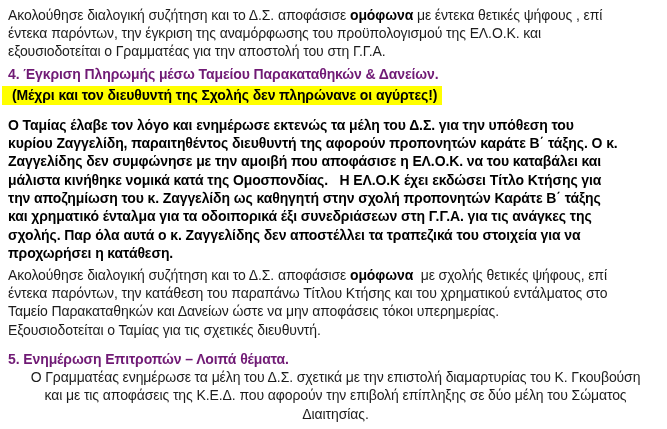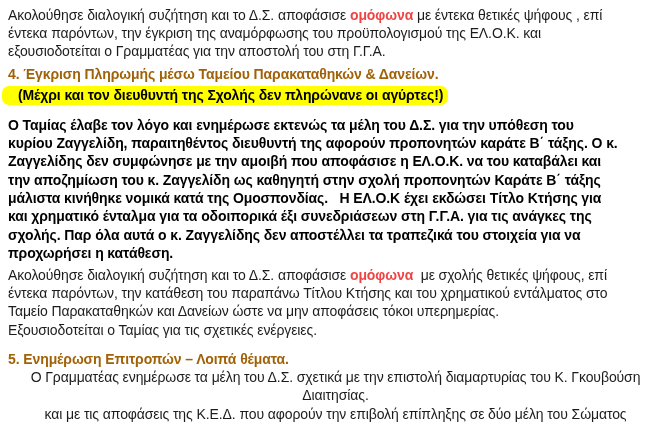--- a/index.html
+++ b/index.html
@@ -18,36 +18,35 @@
     letter-spacing: -0.1px;
   }
   .doc {
     padding: 5.5px 4px 0 8px;
   }
   .para { margin: 0; }
   .ln {
     display: block;
     white-space: pre;
   }
-  .bold, b { font-weight: 700; color: #ef4444; }
+  .bold, b { font-weight: 700; color: #000000; }
   .heading {
     margin: 0;
     font-weight: 700;
-    color: #a16207;
+    color: #701a75;
   }
   .h4 { margin-top: 5px; }
   .hl-line { margin-top: 2.8px; }
   .hl {
     display: inline-block;
     background: var(--hl, #ffff00);
     font-weight: 700;
     color: #000000;
-    padding: 0 5px 0 16px;
+    padding: 0 5px 0 10px;
     margin-left: -6px;
-    border-radius: 7px;
   }
   .p2 {
     margin-top: 11px;
     font-weight: 700;
     color: #000000;
   }
   .p3 { margin-top: 3.6px; }
   .h5 { margin-top: 10.8px; }
   .p4 { margin-top: 0; text-align: center; }
 </style>
@@ -65,35 +64,35 @@
   <p class="heading h4">4. Έγκριση Πληρωμής μέσω Ταμείου Παρακαταθηκών &amp; Δανείων.</p>
 
   <p class="para hl-line">
     <span class="hl">(Μέχρι και τον διευθυντή της Σχολής δεν πληρώνανε οι αγύρτες!)</span>
   </p>
 
   <p class="para p2">
     <span class="ln">Ο Ταμίας έλαβε τον λόγο και ενημέρωσε εκτενώς τα μέλη του Δ.Σ. για την υπόθεση του</span>
     <span class="ln">κυρίου Ζαγγελίδη, παραιτηθέντος διευθυντή της αφορούν προπονητών καράτε Β΄ τάξης. Ο κ.</span>
     <span class="ln">Ζαγγελίδης δεν συμφώνησε με την αμοιβή που αποφάσισε η ΕΛ.Ο.Κ. να του καταβάλει και</span>
+    <span class="ln">μάλιστα κινήθηκε νομικά κατά της Ομοσπονδίας.   Η ΕΛ.Ο.Κ έχει εκδώσει Τίτλο Κτήσης για</span>
     <span class="ln">την αποζημίωση του κ. Ζαγγελίδη ως καθηγητή στην σχολή προπονητών Καράτε Β΄ τάξης</span>
-    <span class="ln">μάλιστα κινήθηκε νομικά κατά της Ομοσπονδίας.   Η ΕΛ.Ο.Κ έχει εκδώσει Τίτλο Κτήσης για</span>
     <span class="ln">και χρηματικό ένταλμα για τα οδοιπορικά έξι συνεδριάσεων στη Γ.Γ.Α. για τις ανάγκες της</span>
     <span class="ln">σχολής. Παρ όλα αυτά ο κ. Ζαγγελίδης δεν αποστέλλει τα τραπεζικά του στοιχεία για να</span>
     <span class="ln">προχωρήσει η κατάθεση.</span>
   </p>
 
   <p class="para p3">
     <span class="ln"><span>Ακολούθησε διαλογική συζήτηση και το Δ.Σ. αποφάσισε </span><b>ομόφωνα</b><span>  με σχολής θετικές ψήφους, επί</span></span>
     <span class="ln">έντεκα παρόντων, την κατάθεση του παραπάνω Τίτλου Κτήσης και του χρηματικού εντάλματος στο</span>
     <span class="ln">Ταμείο Παρακαταθηκών και Δανείων ώστε να μην αποφάσεις τόκοι υπερημερίας.</span>
-    <span class="ln">Εξουσιοδοτείται ο Ταμίας για τις σχετικές ενέργειες.</span>
+    <span class="ln">Εξουσιοδοτείται ο Ταμίας για τις σχετικές διευθυντή.</span>
   </p>
 
   <p class="heading h5">5. Ενημέρωση Επιτροπών – Λοιπά θέματα.</p>
 
   <p class="para p4">
     <span class="ln">Ο Γραμματέας ενημέρωσε τα μέλη του Δ.Σ. σχετικά με την επιστολή διαμαρτυρίας του Κ. Γκουβούση</span>
+    <span class="ln">και με τις αποφάσεις της Κ.Ε.Δ. που αφορούν την επιβολή επίπληξης σε δύο μέλη του Σώματος</span>
     <span class="ln">Διαιτησίας.</span>
-    <span class="ln">και με τις αποφάσεις της Κ.Ε.Δ. που αφορούν την επιβολή επίπληξης σε δύο μέλη του Σώματος</span>
   </p>
 
 </div>
 
 </body></html>

